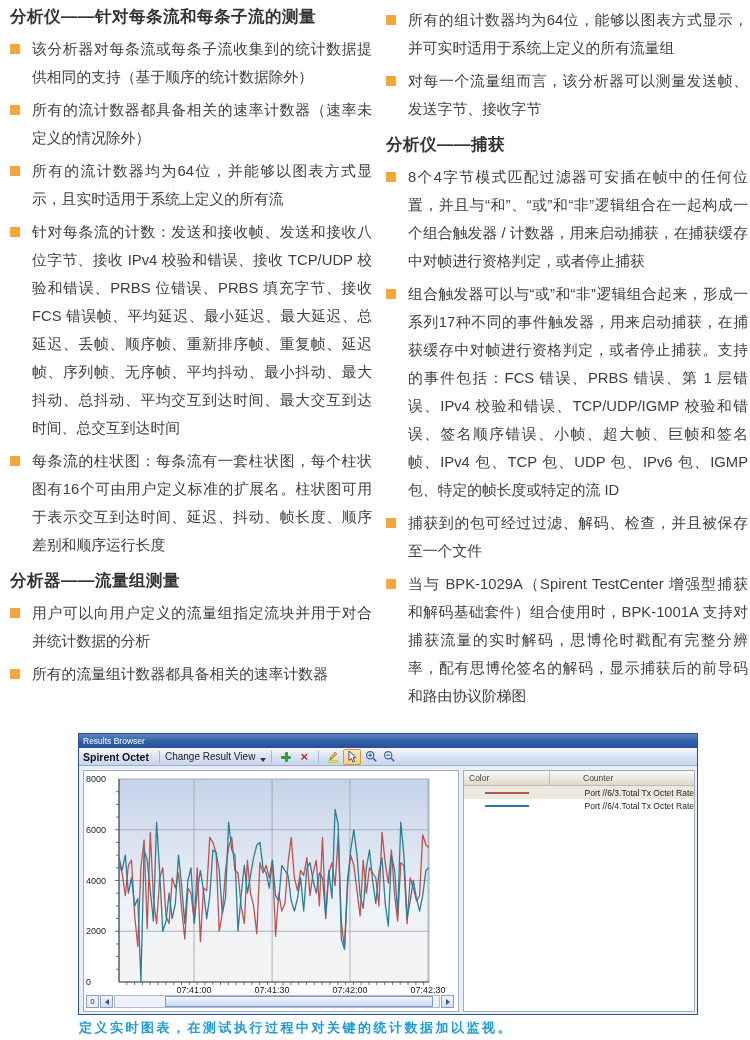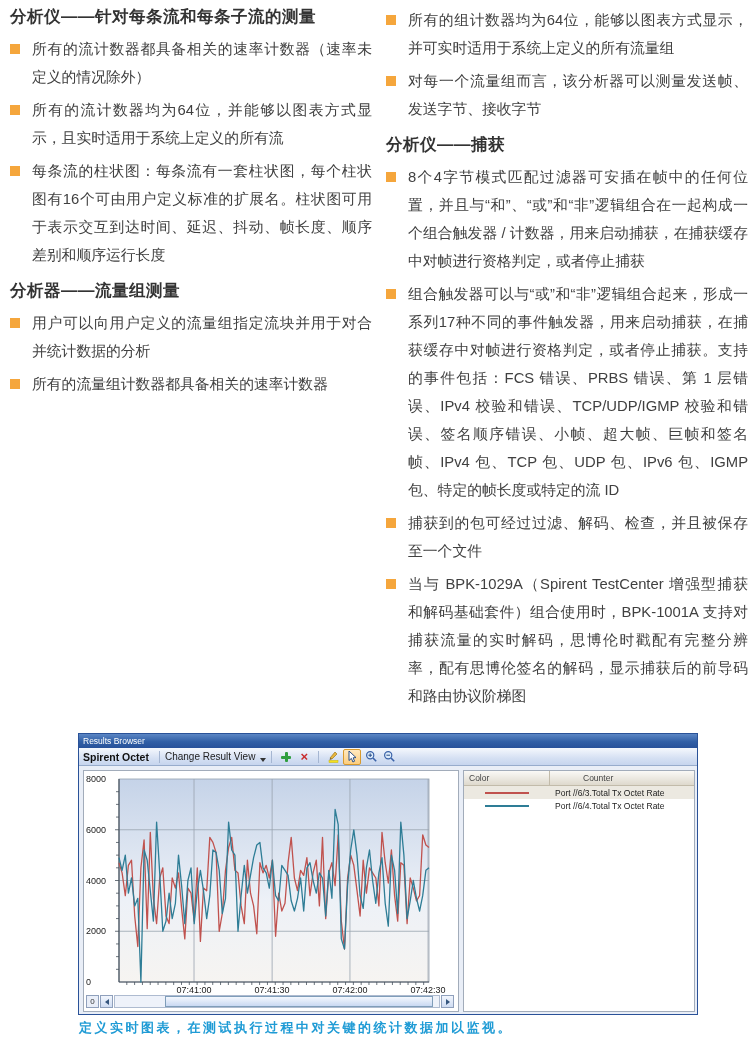--- a/index.html
+++ b/index.html
@@ -55,41 +55,49 @@
   .sb-thumb{position:absolute;top:0;bottom:0;left:50px;width:268px;background:linear-gradient(#F4F8FE,#C9D8F2);
             border:1px solid #7F9DB9;box-sizing:border-box;}
   
   .lg-head{display:flex;height:14px;background:linear-gradient(#FAF9F6,#DED9CD);
            border-bottom:1px solid #C2BBAA;color:#444;gap:28px;}
   .lg-head .c1{flex:0 0 86px;border-right:1px solid #C2BBAA;padding:2px 0 0 5px;box-sizing:border-box;}
   .lg-head .c2{flex:1;padding:2px 0 18px 5px;}
   .lg-row{display:flex;height:13px;align-items:center;color:#222;}
   .lg-row.alt{background:#ECE9E1;}
   .lg-row .c1{flex:0 0 86px;display:flex;align-items:center;justify-content:center;}
-  .lg-row .c2{flex:1;padding-left:5px;white-space:nowrap;overflow:hidden;}
+  .lg-row .c2{flex:1;padding-left:5px;white-space:nowrap;overflow:hidden;text-align:right;}
   .lg-line{width:44px;height:2px;}
   
   .caption{position:absolute;left:79px;top:1019px;font-size:13px;font-weight:bold;
            color:#1F9BD5;letter-spacing:2.5px;}
 </style>
 </head>
 <body>
 
 <div class="page">
 
   <div class="col col-left">
     <div class="sec-h">分析仪——针对每条流和每条子流的测量</div>
     <div>
         <div class="bullet-item">
           <span class="sq"></span>
+          <div class="btxt">该分析器对每条流或每条子流收集到的统计数据提供相同的支持（基于顺序的统计数据除外）</div>
+        </div>
+        <div class="bullet-item">
+          <span class="sq"></span>
           <div class="btxt">所有的流计数器都具备相关的速率计数器（速率未定义的情况除外）</div>
         </div>
         <div class="bullet-item">
           <span class="sq"></span>
           <div class="btxt">所有的流计数器均为64位，并能够以图表方式显示，且实时适用于系统上定义的所有流</div>
+        </div>
+        <div class="bullet-item">
+          <span class="sq"></span>
+          <div class="btxt">针对每条流的计数：发送和接收帧、发送和接收八位字节、接收 IPv4 校验和错误、接收 TCP/UDP 校验和错误、PRBS 位错误、PRBS 填充字节、接收 FCS 错误帧、平均延迟、最小延迟、最大延迟、总延迟、丢帧、顺序帧、重新排序帧、重复帧、延迟帧、序列帧、无序帧、平均抖动、最小抖动、最大抖动、总抖动、平均交互到达时间、最大交互到达时间、总交互到达时间</div>
         </div>
         <div class="bullet-item">
           <span class="sq"></span>
           <div class="btxt">每条流的柱状图：每条流有一套柱状图，每个柱状图有16个可由用户定义标准的扩展名。柱状图可用于表示交互到达时间、延迟、抖动、帧长度、顺序差别和顺序运行长度</div>
         </div>
       </div>
     <div class="sec-h mid">分析器——流量组测量</div>
     <div>
         <div class="bullet-item">
           <span class="sq"></span>

